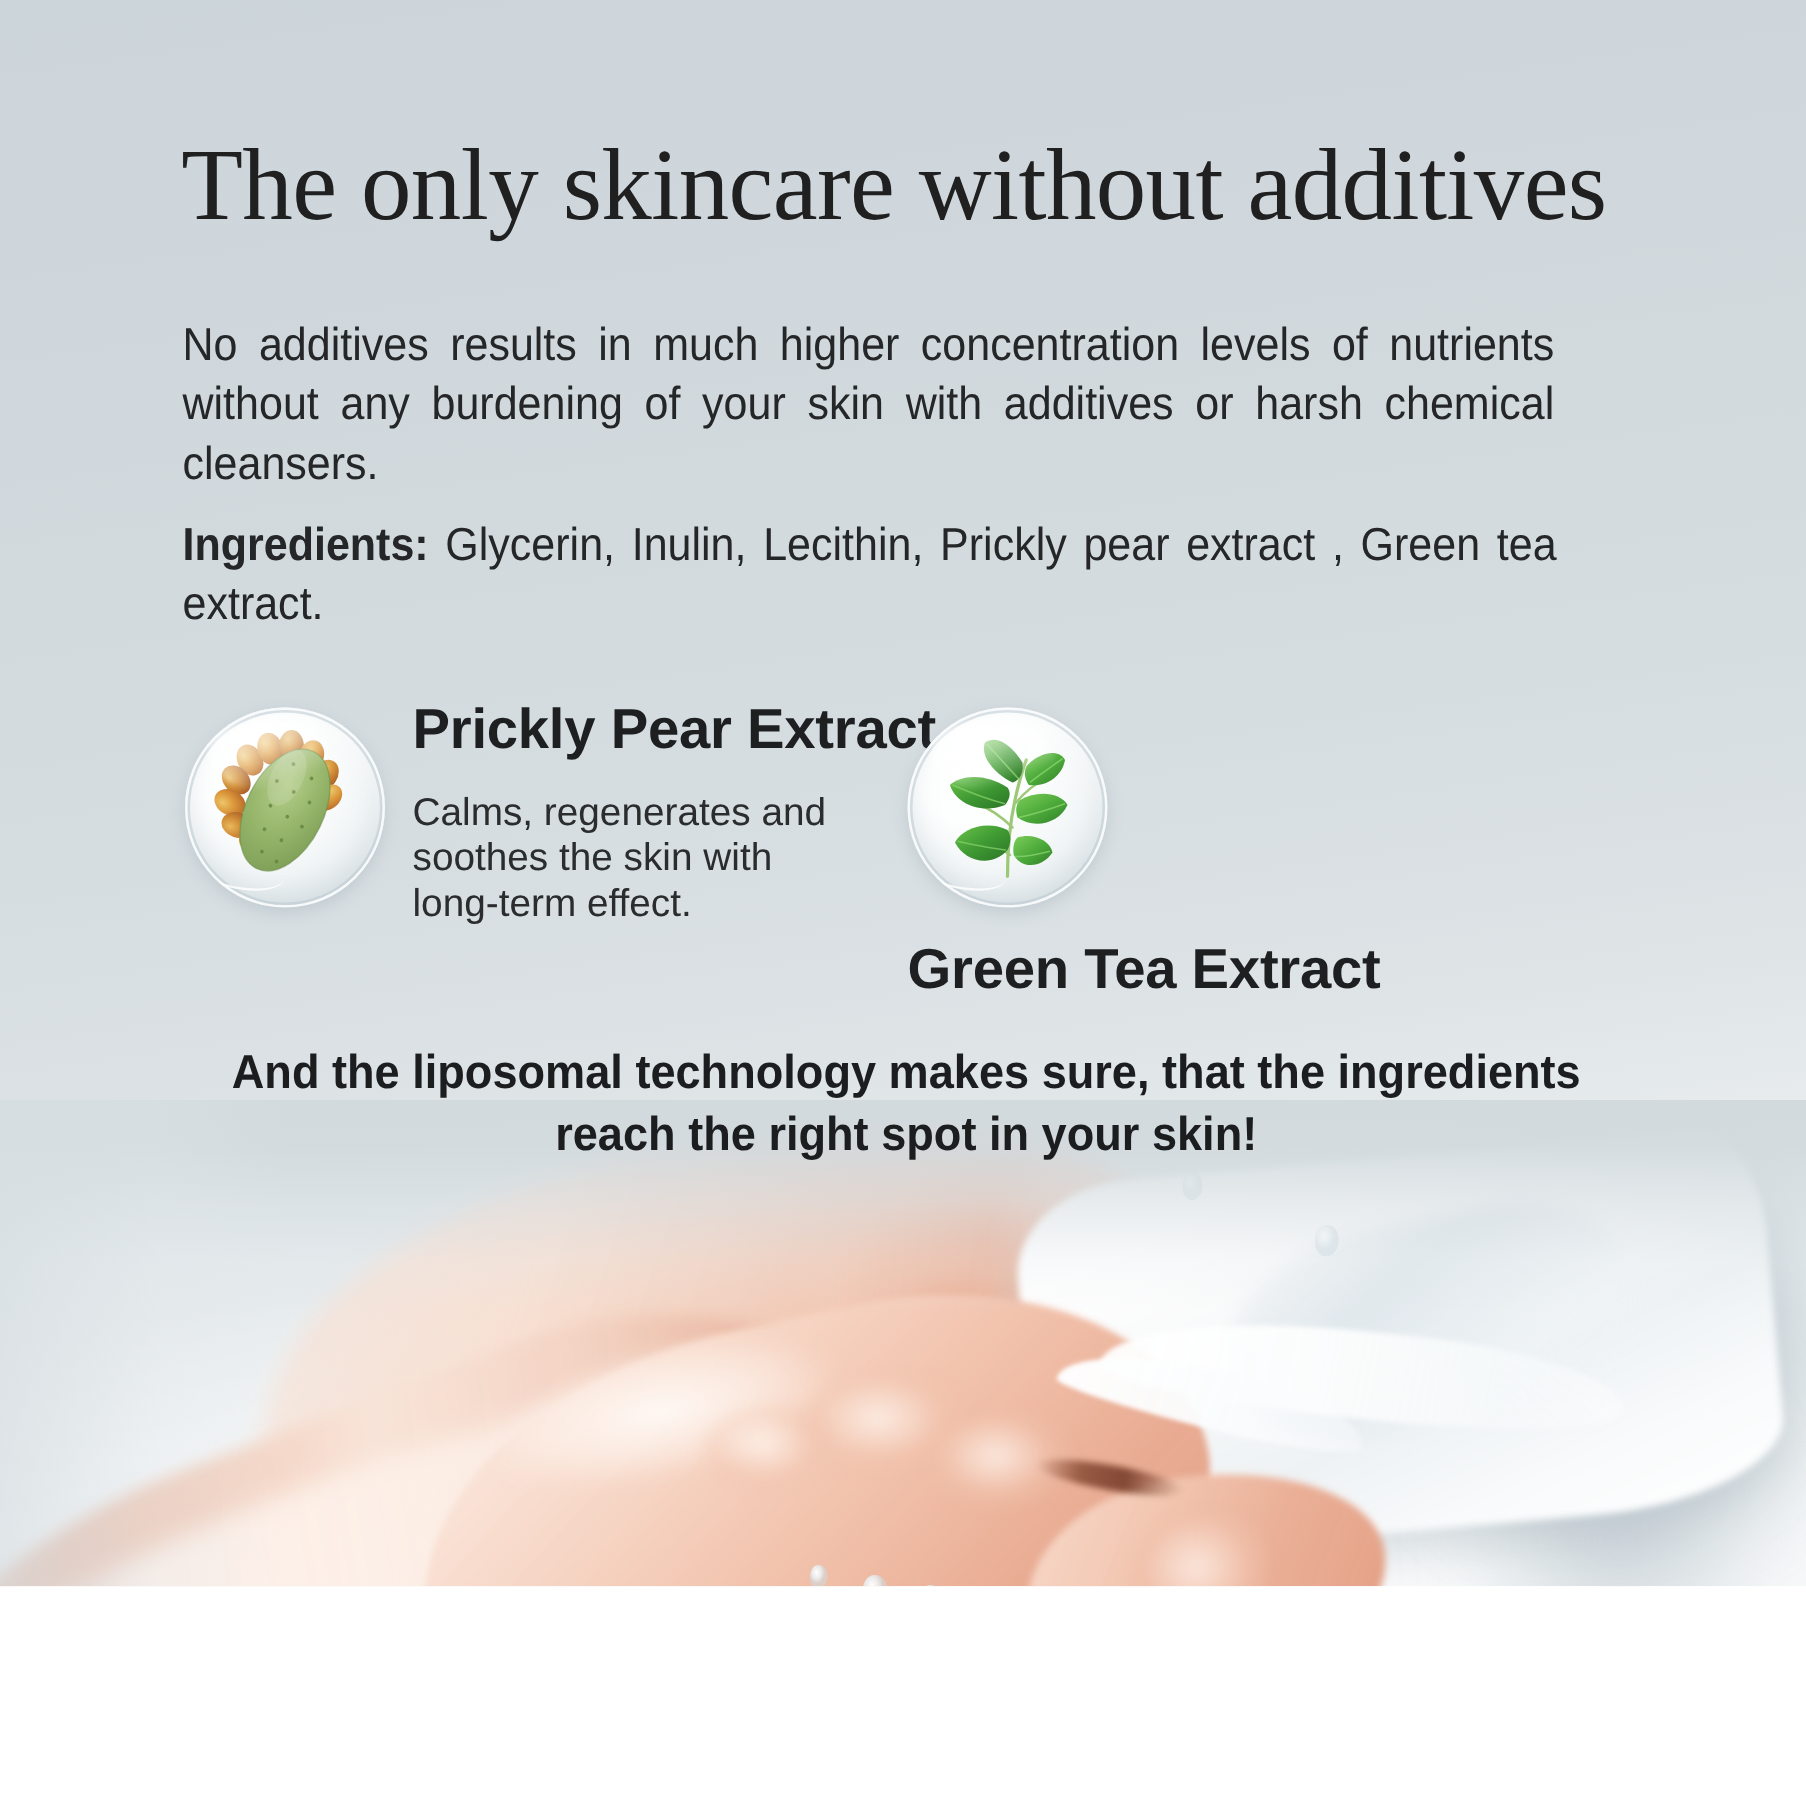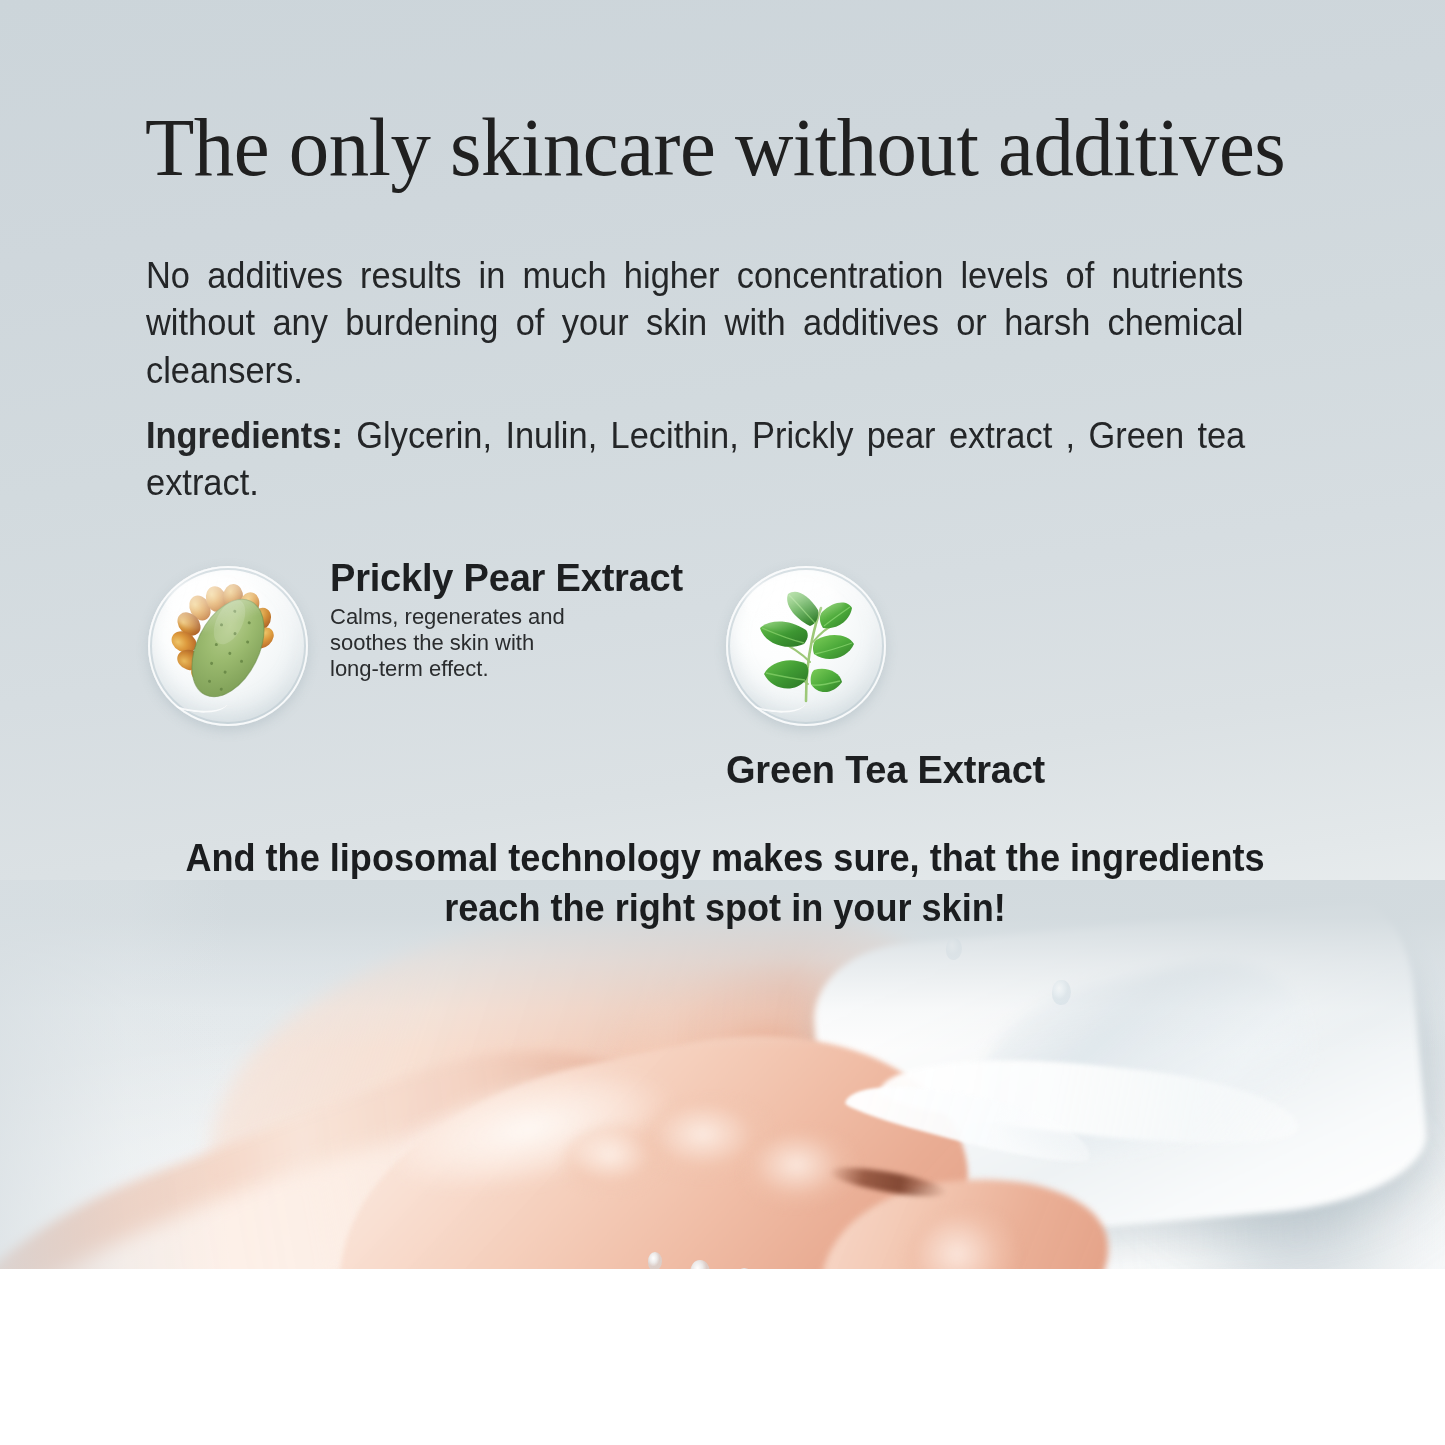--- a/index.html
+++ b/index.html
@@ -416,29 +416,29 @@
     height: 16%;
     border-radius: 50%;
     border-bottom: 2px solid rgba(255,255,255,0.8);
     transform: rotate(8deg);
     pointer-events: none;
   }
   .dish svg { position: absolute; inset: 0; width: 100%; height: 100%; }
 
   .card-text { padding-top: 2px; }
   .card-title {
-    font-size: 38px;
+    font-size: 45px;
     font-weight: bold;
     color: #1d1f21;
     letter-spacing: -0.2px;
     line-height: 1.1;
-    margin-bottom: 4px;
+    margin-bottom: 24px;
   }
   .card-desc {
-    font-size: 22px;
+    font-size: 31px;
     line-height: 1.18;
     color: #2a2c2e;
     white-space: pre-line;
   }
 
   
   .tagline {
     position: absolute;
     left: 110px;
     top: 833px;

